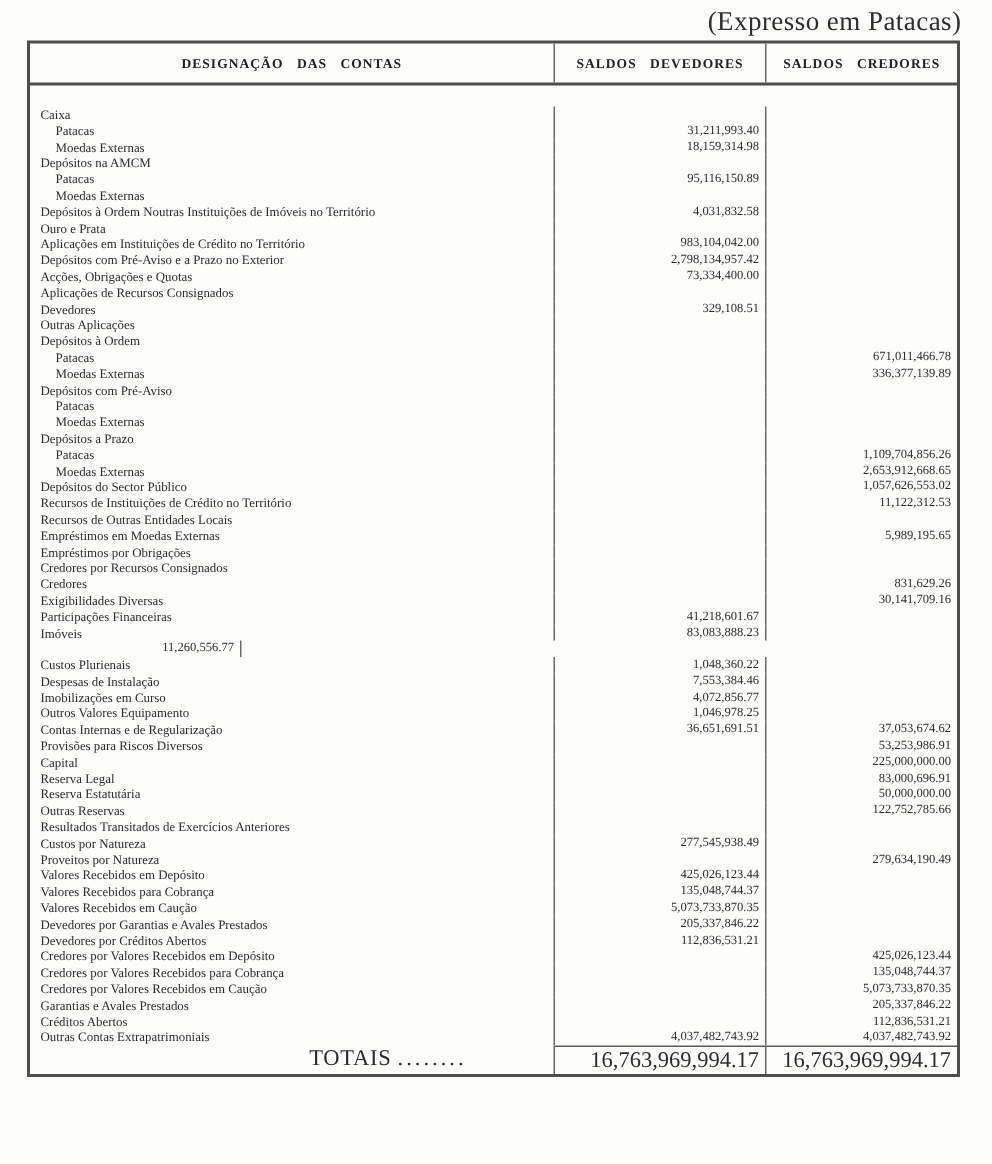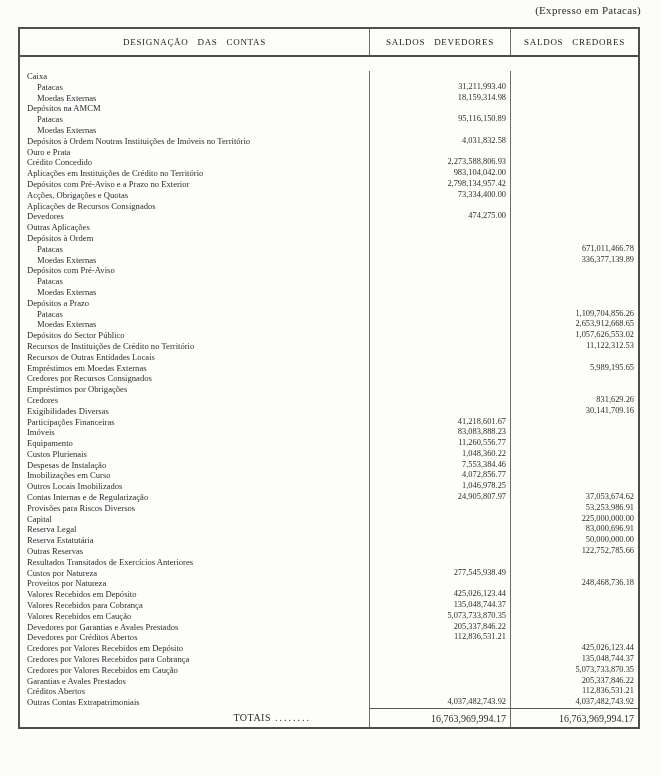--- a/index.html
+++ b/index.html
@@ -5,47 +5,47 @@
   html,body{margin:0;padding:0;}
   body{
     width:661px;height:776px;position:relative;
     background:#fcfcfb;
     font-family:"Liberation Serif","DejaVu Serif",serif;
     color:#2a2a2a;
     -webkit-font-smoothing:antialiased;
   }
   .note{
     position:absolute;top:4px;right:20px;
-    font-size:11px;color:#2e2e2e;letter-spacing:0.3px;
+    font-size:18px;color:#2e2e2e;letter-spacing:0.3px;
   }
   .tbl{
     position:absolute;left:18px;top:27px;width:622px;
     border:2px solid #4e4e4c;background:#fdfdfc;box-sizing:border-box;
   }
   .hdr{display:flex;height:26px;border-bottom:2px solid #4e4e4c;}
   .hcell{
     box-sizing:border-box;display:flex;align-items:center;justify-content:center;
-    font-weight:normal;font-size:9px;letter-spacing:0.7px;word-spacing:6px;color:#222;
+    font-weight:bold;font-size:9px;letter-spacing:0.7px;word-spacing:6px;color:#222;
     white-space:nowrap;
   }
   .c1{width:350px;}
   .c2{width:141px;}
   .c3{flex:1;}
   .vline{border-right:1px solid #6b6b68;}
   .tbody{padding-top:14px;}
   .trow{display:flex;height:10.8px;}
   .cell{box-sizing:border-box;overflow:hidden;white-space:nowrap;}
   .lbl{
     font-size:8.6px;line-height:10.6px;padding-left:7px;color:#2c2c2c;
   }
   .lbl.ind{padding-left:17px;}
   .num{
     font-size:8.4px;line-height:10.6px;text-align:right;padding-right:4px;color:#2c2c2c;
   }
-  .trow-totals{display:flex;height:19px;font-size:10px;}
+  .trow-totals{display:flex;height:19px;font-size:15px;}
   .tot-lbl{
     box-sizing:border-box;display:flex;align-items:center;justify-content:flex-end;
     padding-right:58px;letter-spacing:0.5px;color:#2c2c2c;
   }
   .tot-dots{letter-spacing:2px;margin-left:4px;color:#2c2c2c;}
   .tot-num{
     box-sizing:border-box;display:flex;align-items:center;justify-content:flex-end;
     padding-right:4px;border-top:1.5px solid #5a5a58;color:#2c2c2c;
   }
 </style>
@@ -96,25 +96,20 @@
     <div class="cell lbl c1 vline">Depósitos à Ordem Noutras Instituições de Imóveis no Território</div>
     <div class="cell num c2 vline">4,031,832.58</div>
     <div class="cell num c3"></div>
   </div>
       <div class="trow">
     <div class="cell lbl c1 vline">Ouro e Prata</div>
     <div class="cell num c2 vline"></div>
     <div class="cell num c3"></div>
   </div>
       <div class="trow">
-    <div class="cell lbl c1 vline">Crédito Concedido</div>
-    <div class="cell num c2 vline">2,273,588,806.93</div>
-    <div class="cell num c3"></div>
-  </div>
-      <div class="trow">
     <div class="cell lbl c1 vline">Aplicações em Instituições de Crédito no Território</div>
     <div class="cell num c2 vline">983,104,042.00</div>
     <div class="cell num c3"></div>
   </div>
       <div class="trow">
     <div class="cell lbl c1 vline">Depósitos com Pré-Aviso e a Prazo no Exterior</div>
     <div class="cell num c2 vline">2,798,134,957.42</div>
     <div class="cell num c3"></div>
   </div>
       <div class="trow">
@@ -122,21 +117,21 @@
     <div class="cell num c2 vline">73,334,400.00</div>
     <div class="cell num c3"></div>
   </div>
       <div class="trow">
     <div class="cell lbl c1 vline">Aplicações de Recursos Consignados</div>
     <div class="cell num c2 vline"></div>
     <div class="cell num c3"></div>
   </div>
       <div class="trow">
     <div class="cell lbl c1 vline">Devedores</div>
-    <div class="cell num c2 vline">474,275.00</div>
+    <div class="cell num c2 vline">329,108.51</div>
     <div class="cell num c3"></div>
   </div>
       <div class="trow">
     <div class="cell lbl c1 vline">Outras Aplicações</div>
     <div class="cell num c2 vline"></div>
     <div class="cell num c3"></div>
   </div>
       <div class="trow">
     <div class="cell lbl c1 vline">Depósitos à Ordem</div>
     <div class="cell num c2 vline"></div>
@@ -196,26 +191,26 @@
     <div class="cell lbl c1 vline">Recursos de Outras Entidades Locais</div>
     <div class="cell num c2 vline"></div>
     <div class="cell num c3"></div>
   </div>
       <div class="trow">
     <div class="cell lbl c1 vline">Empréstimos em Moedas Externas</div>
     <div class="cell num c2 vline"></div>
     <div class="cell num c3">5,989,195.65</div>
   </div>
       <div class="trow">
+    <div class="cell lbl c1 vline">Empréstimos por Obrigações</div>
+    <div class="cell num c2 vline"></div>
+    <div class="cell num c3"></div>
+  </div>
+      <div class="trow">
     <div class="cell lbl c1 vline">Credores por Recursos Consignados</div>
-    <div class="cell num c2 vline"></div>
-    <div class="cell num c3"></div>
-  </div>
-      <div class="trow">
-    <div class="cell lbl c1 vline">Empréstimos por Obrigações</div>
     <div class="cell num c2 vline"></div>
     <div class="cell num c3"></div>
   </div>
       <div class="trow">
     <div class="cell lbl c1 vline">Credores</div>
     <div class="cell num c2 vline"></div>
     <div class="cell num c3">831,629.26</div>
   </div>
       <div class="trow">
     <div class="cell lbl c1 vline">Exigibilidades Diversas</div>
@@ -226,47 +221,46 @@
     <div class="cell lbl c1 vline">Participações Financeiras</div>
     <div class="cell num c2 vline">41,218,601.67</div>
     <div class="cell num c3"></div>
   </div>
       <div class="trow">
     <div class="cell lbl c1 vline">Imóveis</div>
     <div class="cell num c2 vline">83,083,888.23</div>
     <div class="cell num c3"></div>
   </div>
       <div class="trow">
-    <div class="cell lbl c1 vline">Equipamento</div>
     <div class="cell num c2 vline">11,260,556.77</div>
     <div class="cell num c3"></div>
   </div>
       <div class="trow">
     <div class="cell lbl c1 vline">Custos Plurienais</div>
     <div class="cell num c2 vline">1,048,360.22</div>
     <div class="cell num c3"></div>
   </div>
       <div class="trow">
     <div class="cell lbl c1 vline">Despesas de Instalação</div>
     <div class="cell num c2 vline">7,553,384.46</div>
     <div class="cell num c3"></div>
   </div>
       <div class="trow">
     <div class="cell lbl c1 vline">Imobilizações em Curso</div>
     <div class="cell num c2 vline">4,072,856.77</div>
     <div class="cell num c3"></div>
   </div>
       <div class="trow">
-    <div class="cell lbl c1 vline">Outros Locais Imobilizados</div>
+    <div class="cell lbl c1 vline">Outros Valores Equipamento</div>
     <div class="cell num c2 vline">1,046,978.25</div>
     <div class="cell num c3"></div>
   </div>
       <div class="trow">
     <div class="cell lbl c1 vline">Contas Internas e de Regularização</div>
-    <div class="cell num c2 vline">24,905,807.97</div>
+    <div class="cell num c2 vline">36,651,691.51</div>
     <div class="cell num c3">37,053,674.62</div>
   </div>
       <div class="trow">
     <div class="cell lbl c1 vline">Provisões para Riscos Diversos</div>
     <div class="cell num c2 vline"></div>
     <div class="cell num c3">53,253,986.91</div>
   </div>
       <div class="trow">
     <div class="cell lbl c1 vline">Capital</div>
     <div class="cell num c2 vline"></div>
@@ -293,21 +287,21 @@
     <div class="cell num c3"></div>
   </div>
       <div class="trow">
     <div class="cell lbl c1 vline">Custos por Natureza</div>
     <div class="cell num c2 vline">277,545,938.49</div>
     <div class="cell num c3"></div>
   </div>
       <div class="trow">
     <div class="cell lbl c1 vline">Proveitos por Natureza</div>
     <div class="cell num c2 vline"></div>
-    <div class="cell num c3">248,468,736.18</div>
+    <div class="cell num c3">279,634,190.49</div>
   </div>
       <div class="trow">
     <div class="cell lbl c1 vline">Valores Recebidos em Depósito</div>
     <div class="cell num c2 vline">425,026,123.44</div>
     <div class="cell num c3"></div>
   </div>
       <div class="trow">
     <div class="cell lbl c1 vline">Valores Recebidos para Cobrança</div>
     <div class="cell num c2 vline">135,048,744.37</div>
     <div class="cell num c3"></div>

